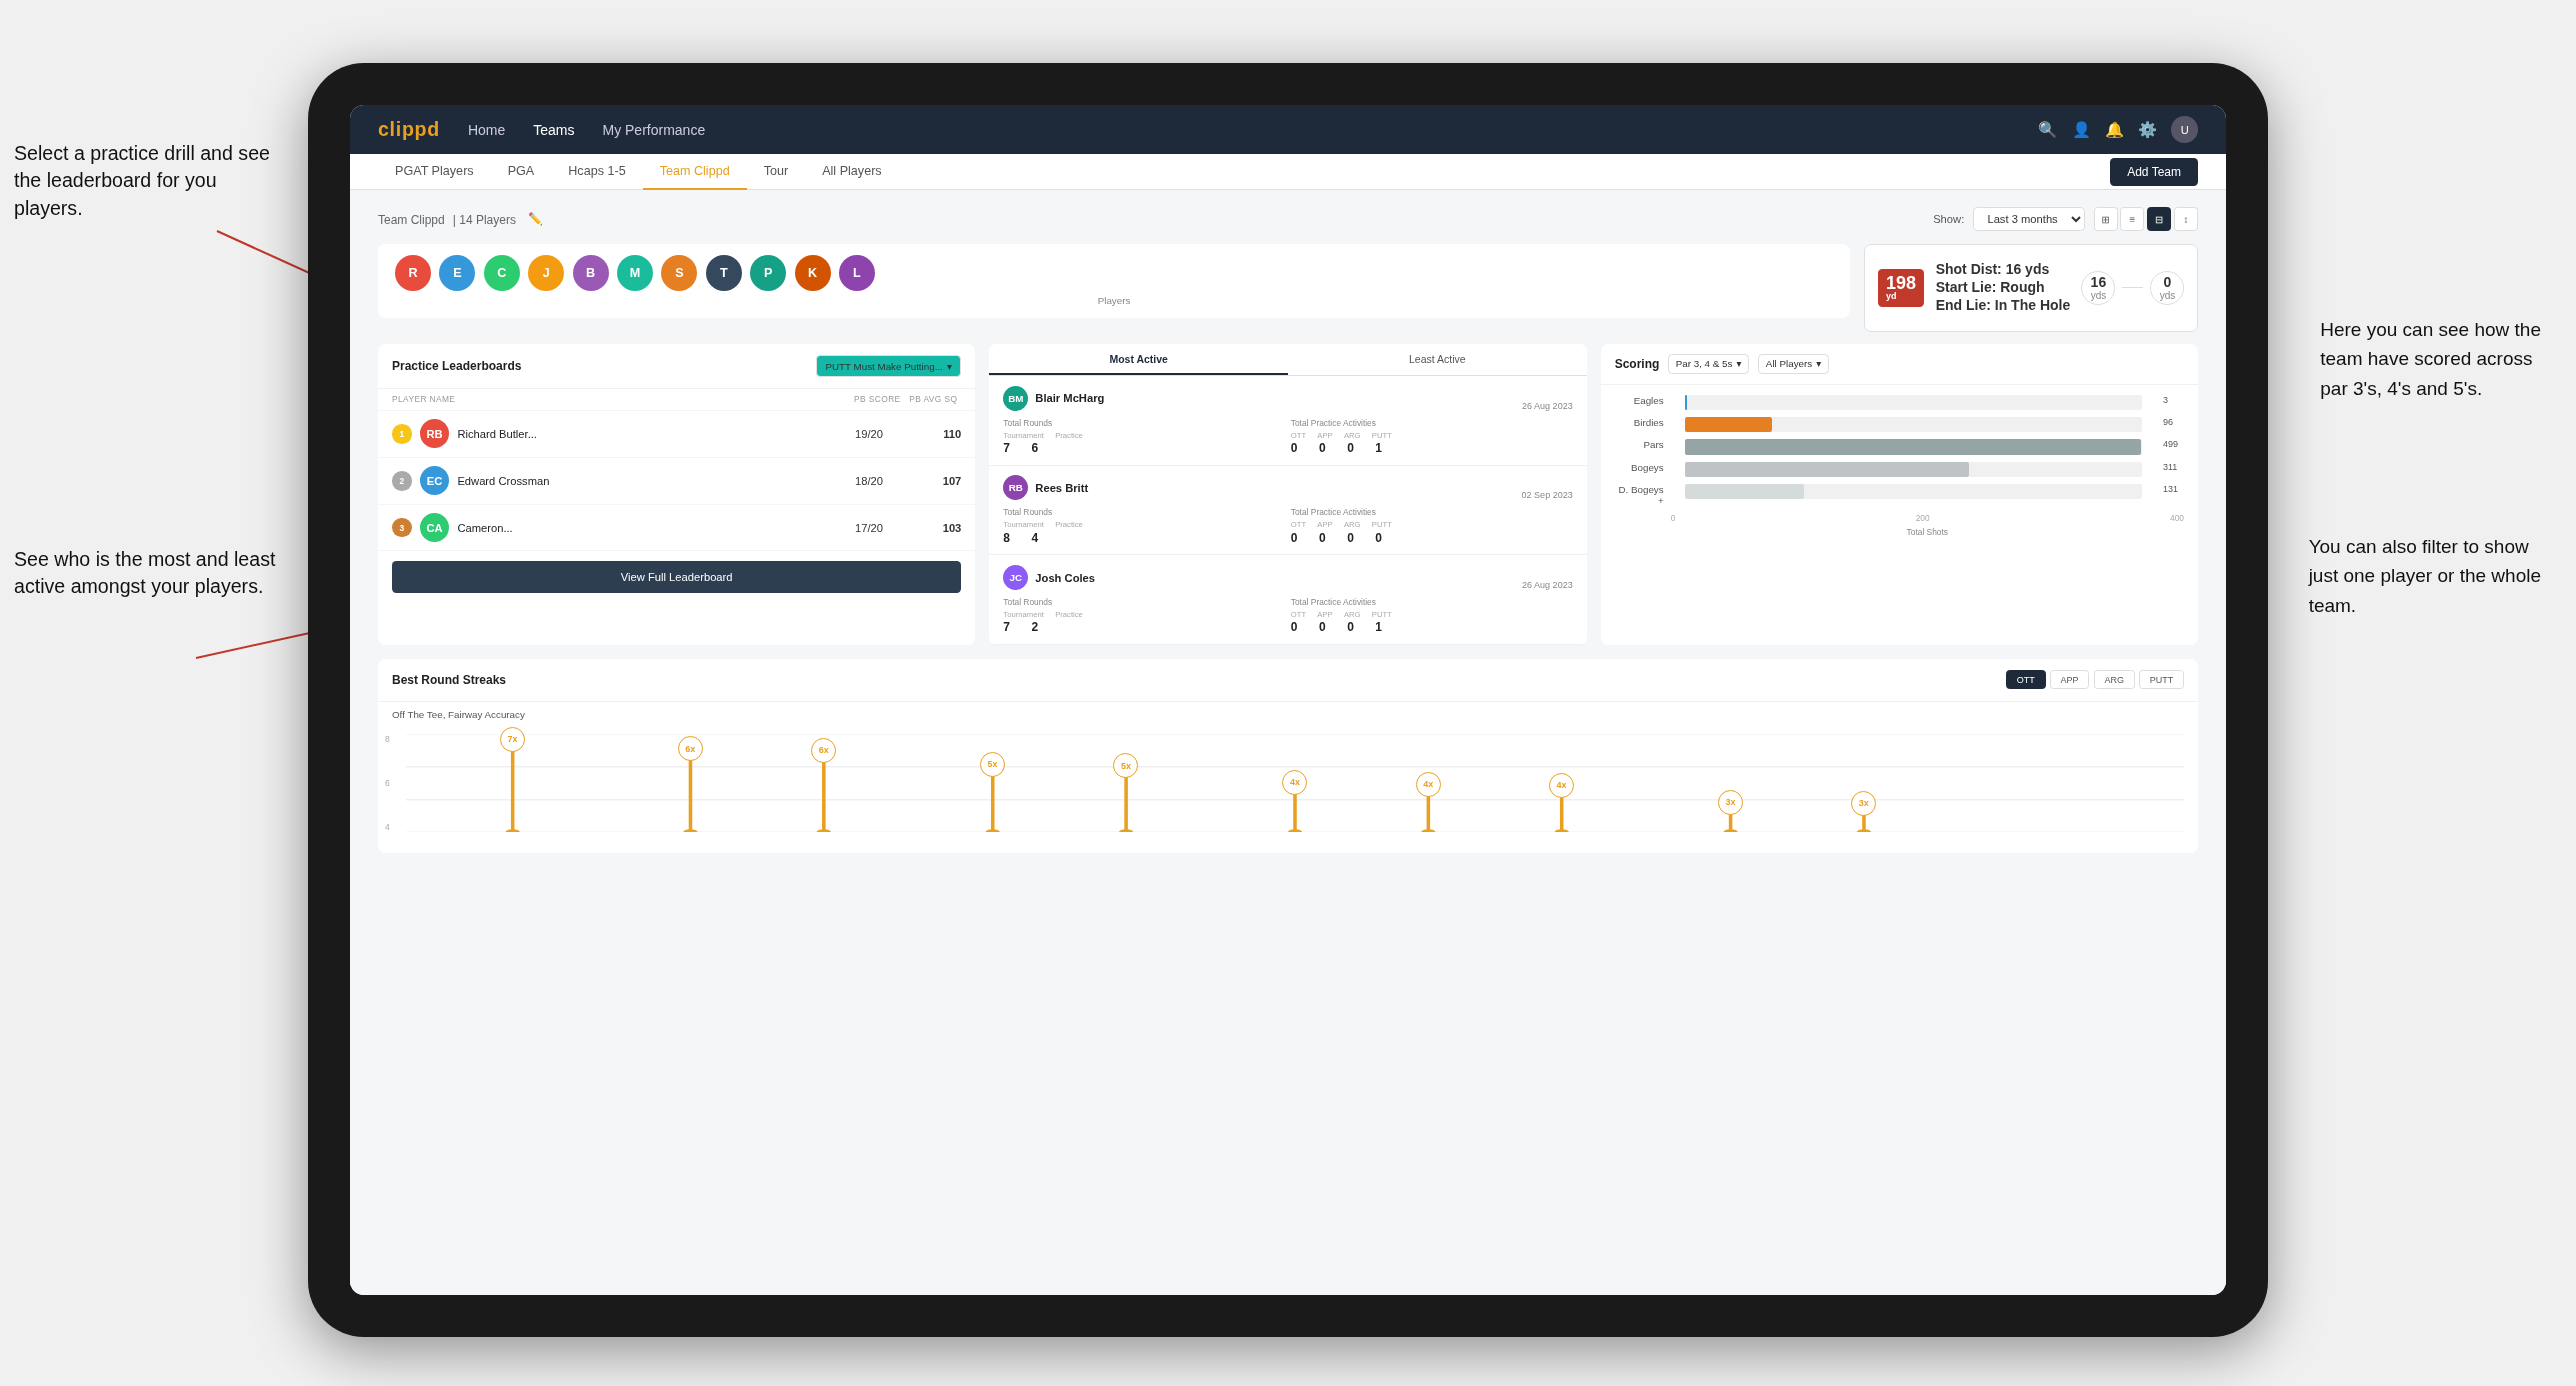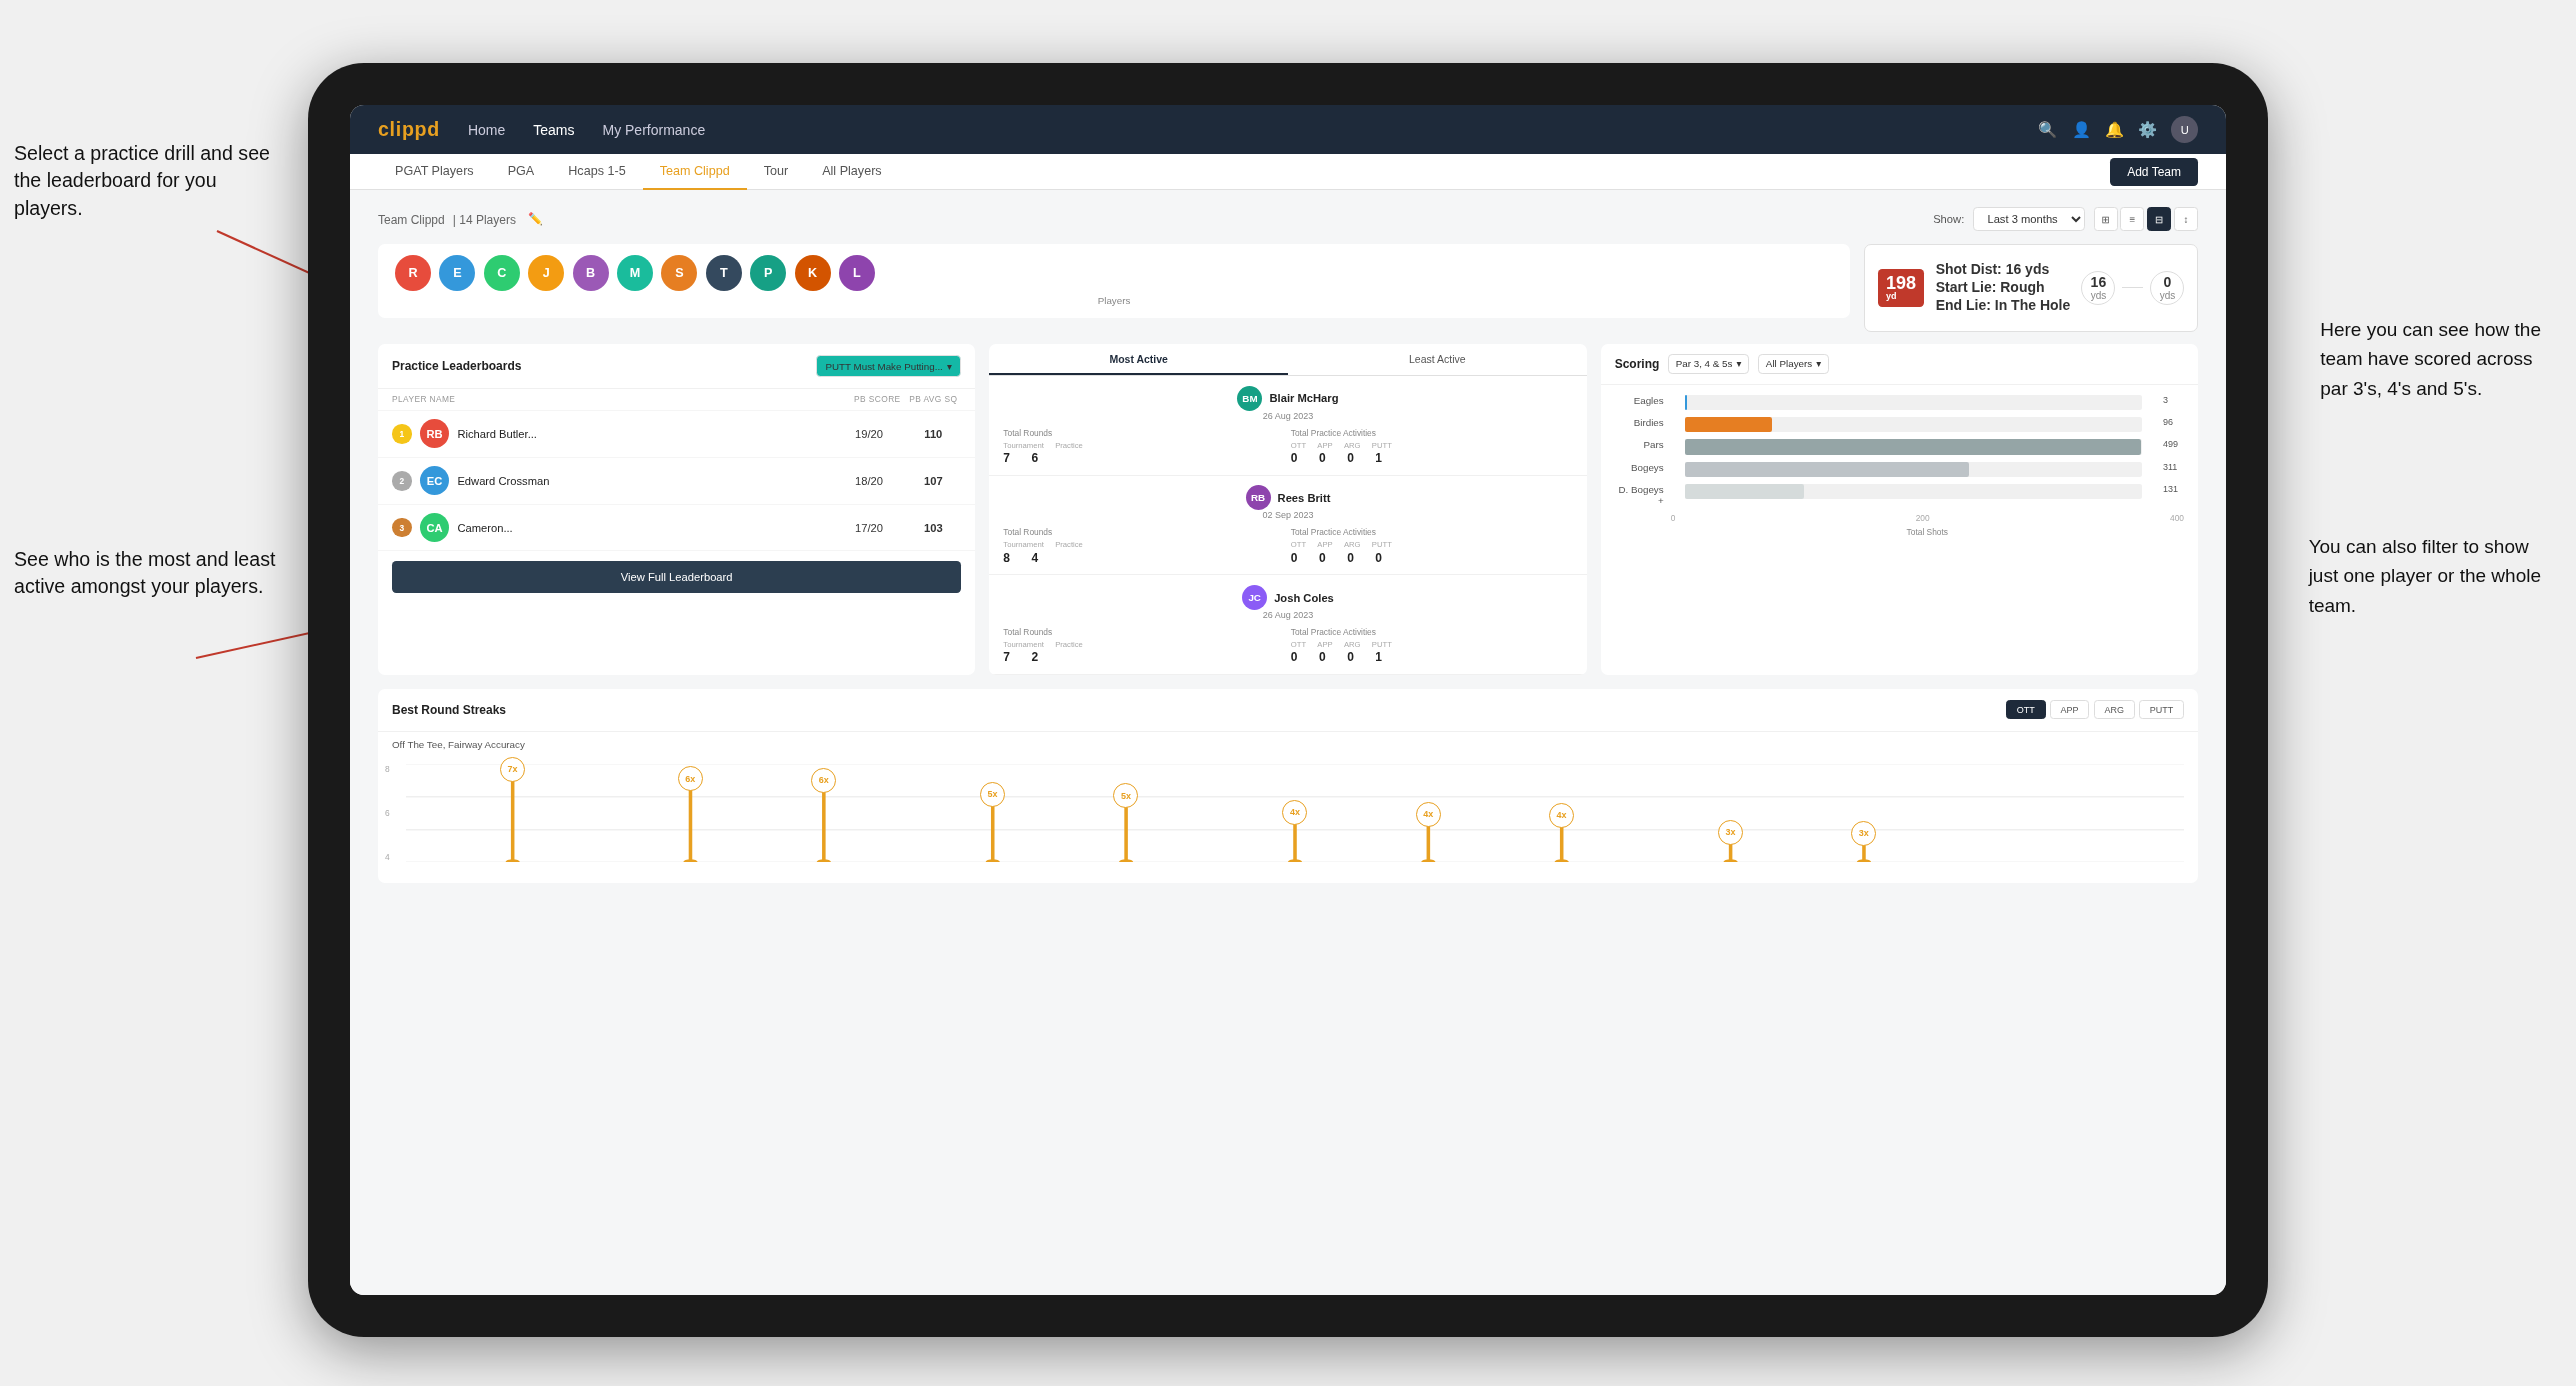--- a/index.html
+++ b/index.html
@@ -335,21 +335,21 @@
       width: 29px; height: 29px;
       border-radius: 50%;
       background: #ccc;
       display: flex; align-items: center; justify-content: center;
       font-size: 11.2px;
       color: #fff;
       font-weight: 600;
     }
     .lb-name { flex: 1; font-size: 11.2px; color: #222; font-weight: 500; }
     .lb-score { width: 56px; text-align: center; font-size: 11.2px; color: #333; }
-    .lb-avg { width: 56px; text-align: center; font-size: 11.2px; font-weight: 600; color: #333; }
+    .lb-avg { width: 56px; text-align: right; font-size: 11.2px; font-weight: 600; color: #333; }
     .view-leaderboard-btn {
       display: block;
       width: calc(100% - 28px);
       margin: 9.8px 14px;
       background: #2c3e50;
       color: #fff;
       border: none;
       border-radius: 4.2px;
       padding: 9.8px;
       font-size: 11.2px;
@@ -375,24 +375,23 @@
       color: #1e2a3a;
       border-bottom: 2.1px solid #1e2a3a;
       font-weight: 600;
     }
     .player-activity-item {
       padding: 9.8px 14px;
       border-bottom: 0.7px solid #f0f0f0;
     }
     .pa-header {
       display: flex;
-      align-items: center;
+      align-items: flex-end;
       justify-content: space-between;
       margin-bottom: 7px;
-      flex-direction: column;
     }
     .pa-player {
       display: flex;
       align-items: center;
       gap: 7px;
     }
     .pa-avatar {
       width: 25px; height: 25px;
       border-radius: 50%;
       background: #8bc;

